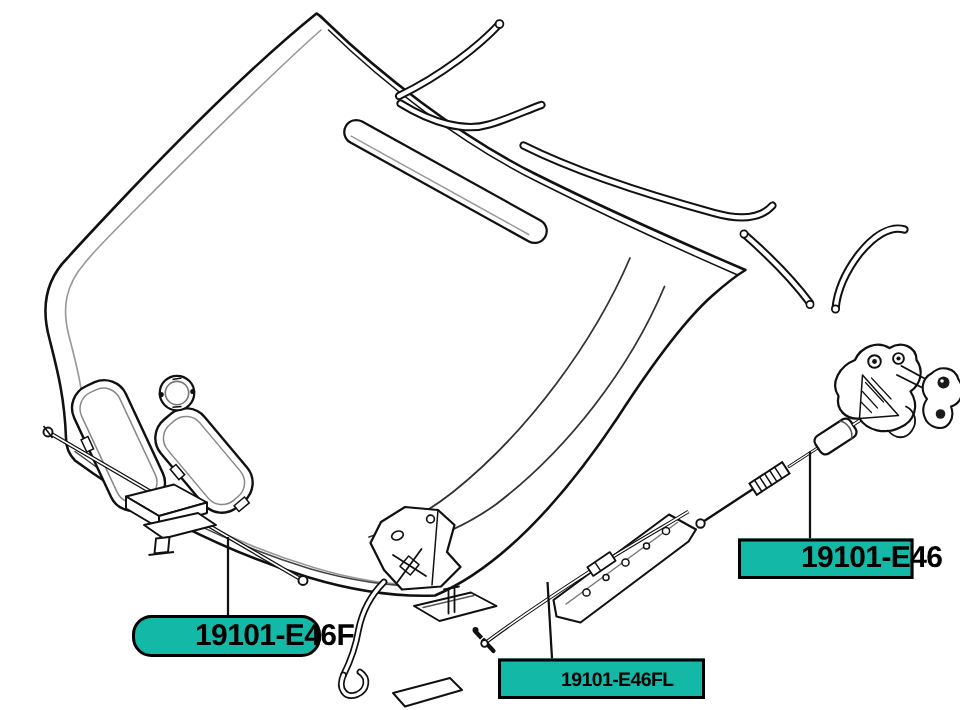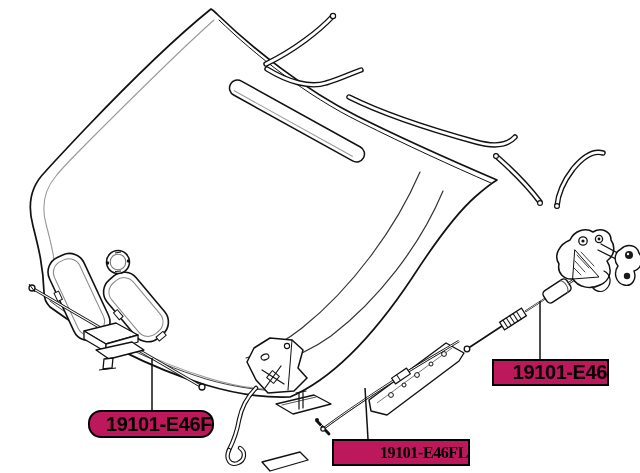--- a/index.html
+++ b/index.html
@@ -2,27 +2,27 @@
 <html><head>
 <meta charset="utf-8">
 <style>
   html,body{margin:0;padding:0;background:#fff;}
   #stage{
     position:relative;width:640px;height:473px;background:#fff;overflow:hidden;
     font-family:"Liberation Sans",sans-serif;
   }
   #stage svg{position:absolute;left:0;top:0;}
   .part-label{
-    position:absolute;box-sizing:border-box;background:#be185d;border:2px solid #000;
-    display:flex;align-items:center;justify-content:flex-end;
+    position:absolute;box-sizing:border-box;background:#14b8a6;border:2px solid #000;
+    display:flex;align-items:center;justify-content:flex-start;
     font-weight:700;font-size:20px;letter-spacing:-0.4px;color:#000;
-    font-family:"Liberation Sans",sans-serif;white-space:nowrap;cursor:pointer;
+    font-family:"Liberation Sans",sans-serif;white-space:nowrap;cursor:pointer;padding-left:40px;
   }
   #label-e46f{left:88px;top:410px;width:126px;height:28px;border-radius:13px;}
-  #label-e46fl{left:332px;top:439px;width:138px;height:27px;font-size:16px;font-family:Liberation Serif, serif;}
+  #label-e46fl{left:332px;top:439px;width:138px;height:27px;font-size:13px;}
   #label-e46{left:492px;top:359px;width:117px;height:27px;}
 </style>
 </head>
 <body>
 
 <div id="stage">
 
 <svg width="640" height="473" viewBox="0 0 640 473">
 
   <g fill="#ffffff" stroke="#111111" stroke-width="1.7" stroke-linejoin="round" stroke-linecap="round">

